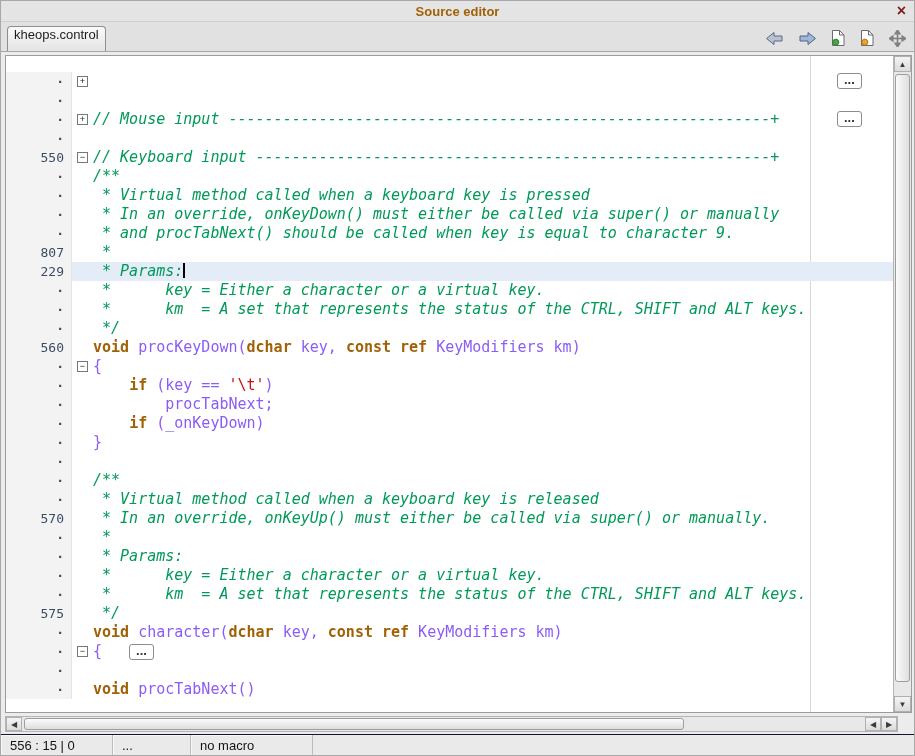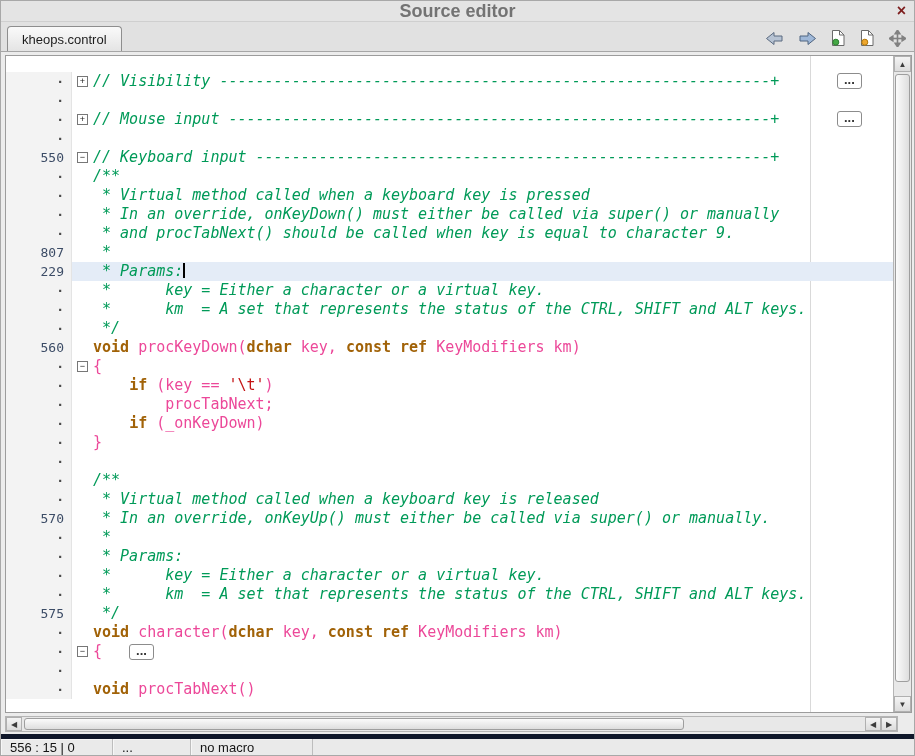--- a/index.html
+++ b/index.html
@@ -1,56 +1,56 @@
 <!DOCTYPE html>
 <html><head>
 <meta charset="utf-8">
 <style>
   *{margin:0;padding:0;box-sizing:border-box}
   html,body{width:915px;height:756px}
   body{position:relative;background:#ececec;font-family:"Liberation Sans","DejaVu Sans",sans-serif;overflow:hidden;border:1px solid #a8a8a8}
   .titlebar{height:21px;background:#e4e4e4;border-bottom:1px solid #cfcfcf;display:flex;align-items:center;justify-content:center;position:relative}
-  .title{font-size:18px;font-weight:bold;color:#737373}
+  .title{font-size:13px;font-weight:bold;color:#a16207}
   .closebtn{position:absolute;right:8px;top:0;font-size:16px;font-weight:bold;color:#7d1d1d;line-height:20px;cursor:default}
   .tabbar{position:relative;height:30px;background:#e1e1e1;border-bottom:1px solid #a6a6a6;display:flex;align-items:flex-end;padding:0 6px}
-  .tab{height:25px;display:flex;align-items:center;padding:0 14px;font-size:13px;color:#1c1c1c;background:linear-gradient(#fafafa,#e4e4e4);border:1px solid #8e8e8e;border-bottom:none;border-radius:4px 4px 0 0}
+  .tab{height:25px;display:flex;padding:0 6px;font-size:13px;color:#1c1c1c;background:linear-gradient(#fafafa,#e4e4e4);border:1px solid #8e8e8e;border-bottom:none;border-radius:4px 4px 0 0}
   .toolbar{position:absolute;right:8px;top:5px;height:22px;display:flex;align-items:center;gap:14px}
   .tbtn{display:flex;align-items:center;justify-content:center}
 
   .workspace{position:absolute;left:4px;top:54px;width:907px;height:658px;border:1px solid #9c9c9c;background:#fff;display:flex}
   .editor{position:relative;flex:1;overflow:hidden;font-family:"DejaVu Sans Mono","Liberation Mono",monospace;font-size:15px}
   .marginline{position:absolute;left:804px;top:0;bottom:0;width:1px;background:#d9d9d9;z-index:1}
   .rows{position:relative;padding-top:16px;z-index:2}
   .row{display:flex;height:19px;line-height:19px}
   .ln{flex:none;width:66px;background:#f3f3f3;border-right:1px solid #e4e4e4;text-align:right;padding-right:7px;font-size:13px;line-height:19px;color:#3c4c66}
   .ln.dot{color:#4a4a4a;font-weight:bold}
   .foldcol{flex:none;width:21px;position:relative}
   .codespan{flex:1;position:relative;white-space:pre;color:#000}
   .row.cur .foldcol,.row.cur .codespan{background:#e4ecf7}
   .fm{position:absolute;left:5px;top:4px;width:11px;height:11px;background:#fff;border:1px solid #777;font-size:9px;line-height:9px;text-align:center;color:#222;font-family:"Liberation Sans",sans-serif;cursor:default}
   .tk-c{color:#009a58;font-style:italic}
   .tk-k{color:#a16207;font-weight:bold}
   .tk-s{color:#c41414}
-  .tk-p{color:#ec4899}
+  .tk-p{color:#8b5cf6}
   .caret{display:inline-block;width:2px;height:15px;background:#000;vertical-align:-2px}
   .fold-ellipsis{display:inline-block;height:16px;line-height:11px;padding:0 6px;border:1px solid #8c8c8c;border-radius:3px;background:#fff;color:#333;font-size:13px;font-weight:bold;font-family:"Liberation Sans",sans-serif;vertical-align:1px}
   .fold-ellipsis.right{position:absolute;left:744px;top:1px}
   .fold-ellipsis.inline{margin-left:27px}
 
   .vscroll{flex:none;width:18px;background:#ececec;border-left:1px solid #b5b5b5;display:flex;flex-direction:column}
   .sbtn{flex:none;width:100%;height:16px;display:flex;align-items:center;justify-content:center;font-size:8px;color:#3c3c3c;background:linear-gradient(#f4f4f4,#dcdcdc);border:1px solid #b0b0b0}
   .hscroll .sbtn{width:16px;height:100%}
   .vtrack{flex:1;position:relative;background:#e8e8e8}
   .vthumb{position:absolute;left:1px;right:1px;top:2px;height:608px;border:1px solid #9e9e9e;border-radius:3px;background:linear-gradient(90deg,#fbfbfb,#dedede)}
   .hscroll{position:absolute;left:4px;top:715px;width:893px;height:16px;background:#e8e8e8;border:1px solid #b5b5b5;display:flex}
   .htrack{flex:1;position:relative}
   .hthumb{position:absolute;top:1px;bottom:1px;left:2px;width:660px;border:1px solid #9e9e9e;border-radius:3px;background:linear-gradient(#fbfbfb,#dedede)}
   .corner{position:absolute;left:897px;top:715px;width:14px;height:16px;background:#ececec}
 
-  .statusbar{position:absolute;left:0;top:733px;width:913px;height:22px;background:#eaeaea;border-top:5px solid #0f172a;display:flex;font-size:13px;color:#141414}
+  .statusbar{position:absolute;left:0;top:733px;width:913px;height:22px;background:#eaeaea;border-top:1px solid #0f172a;display:flex;font-size:13px;color:#141414}
   .sp{display:flex;align-items:center;padding:0 9px;border-right:1px solid #bdbdbd;box-shadow:inset 1px 1px 0 #f7f7f7;white-space:nowrap;overflow:hidden}
   .sp1{width:112px}
   .sp2{width:78px}
   .sp3{width:122px}
   .sp4{flex:1;border-right:none}
 </style>
 </head>
 <body>
 
 <div class="titlebar">
@@ -104,21 +104,21 @@
 
 <div class="workspace">
   <div class="editor">
     <div class="marginline"></div>
     <div class="rows" id="rows">
         <div class="row">
           <span class="ln dot">·</span>
           <span class="foldcol">
             <span class="fm">+</span>
           </span>
-          <span class="codespan"><span class="tk-c">// Visibility -------------------------------------------------------------+</span><span class="fold-ellipsis right">...</span></span>
+          <span class="codespan"><span class="fold-ellipsis right">...</span></span>
         </div>
         <div class="row">
           <span class="ln dot">·</span>
           <span class="foldcol"></span>
           <span class="codespan"></span>
         </div>
         <div class="row">
           <span class="ln dot">·</span>
           <span class="foldcol">
             <span class="fm">+</span>

